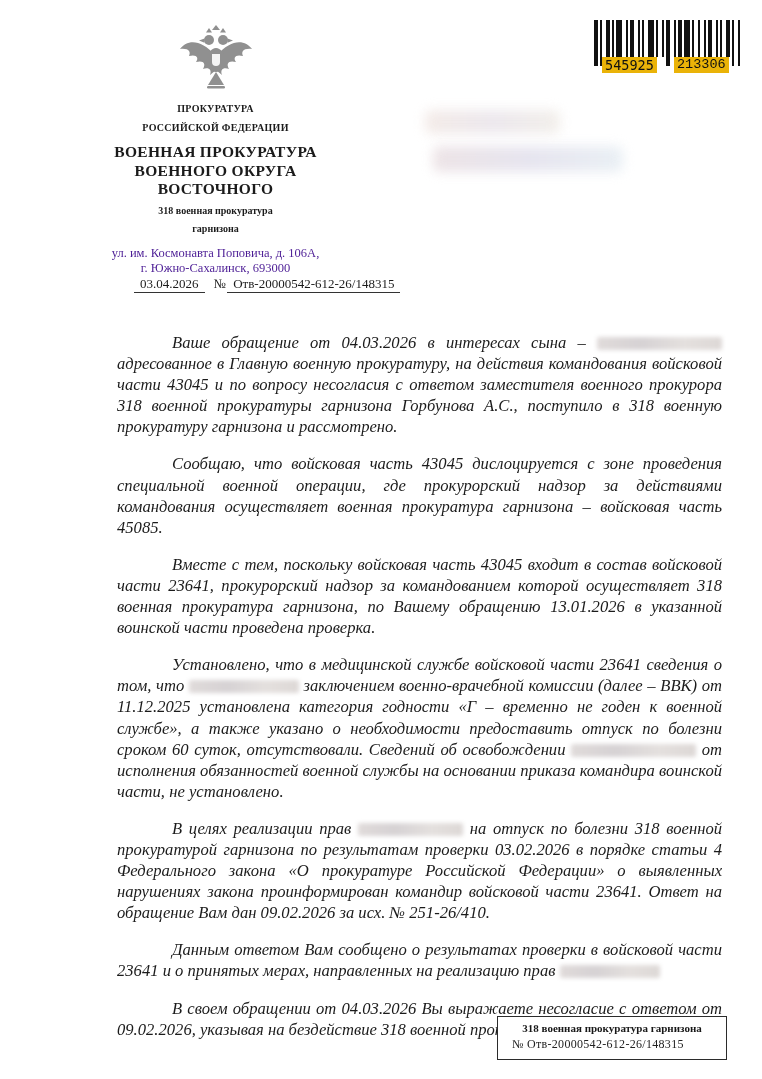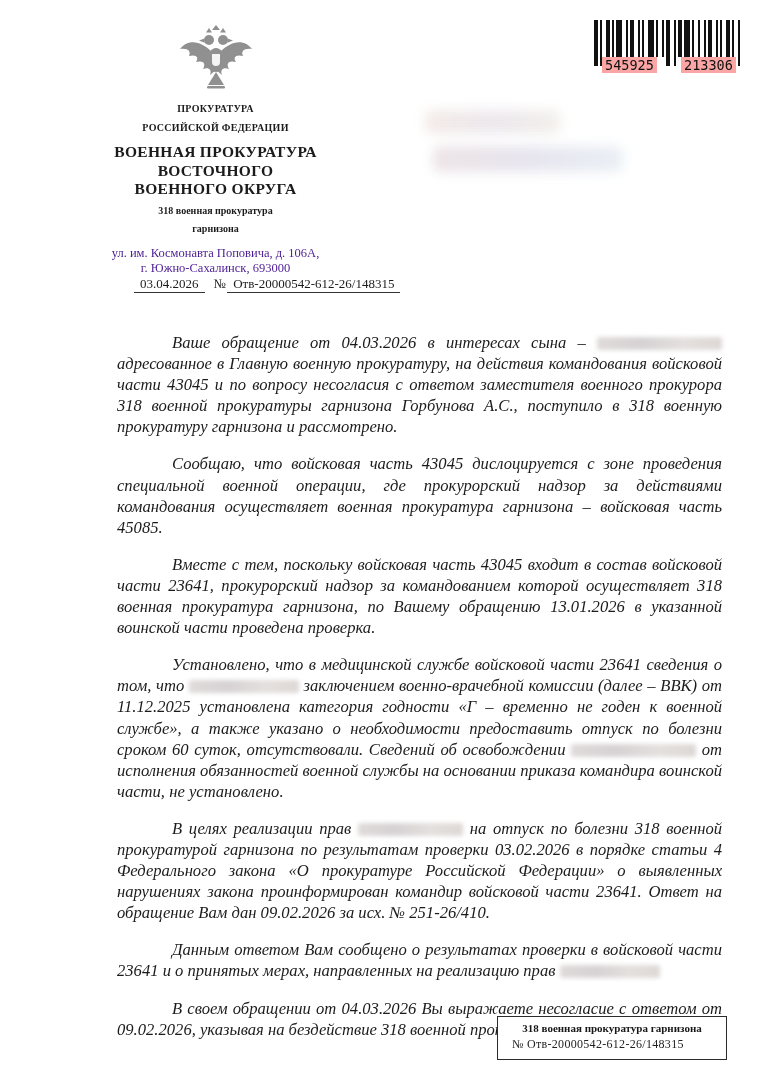--- a/index.html
+++ b/index.html
@@ -8,23 +8,23 @@
     font-family:"Liberation Serif", serif;color:#1b1b1b;
   }
 
   
   .barcode-wrap{position:absolute;left:594px;top:20px;width:162px;}
   .bars{display:flex;align-items:flex-start;height:46px;}
   .bars span{display:block;background:#111;}
   .bars span.gap{background:transparent;}
   .barcode-digits{position:relative;margin-top:-9px;height:16px;
     font-family:"DejaVu Sans Mono", monospace;font-size:13.5px;color:#111;}
-  .barcode-digits span{position:absolute;background:#fca5a5;padding:0 3px;line-height:16px;}
+  .barcode-digits span{position:absolute;background:#eab308;padding:0 3px;line-height:16px;}
   .barcode-digits .dleft{left:8px;}
-  .barcode-digits .dright{left:87px;}
+  .barcode-digits .dright{left:80px;font-family:Liberation Mono, monospace;}
 
   
   .letterhead{position:absolute;left:68px;top:24px;width:295px;text-align:center;}
   .emblem{height:70px;display:flex;justify-content:center;align-items:center;}
   .org{margin-top:6px;font-weight:bold;font-size:10px;line-height:18.5px;letter-spacing:.3px;}
   .unit{margin-top:6px;font-weight:bold;font-size:15.5px;line-height:18.5px;letter-spacing:.3px;}
   .subunit{margin-top:3px;font-weight:bold;font-size:10px;line-height:18px;}
   .address{margin-top:8px;font-size:12.5px;line-height:15.5px;color:#4c1d95;}
 
   
@@ -135,22 +135,22 @@
         </g>
         <path d="M34 29 h8 v8 a4 4 0 0 1 -8 0 z" fill="#ffffff" opacity="0.9"></path>
       </svg>
     </div>
     <div class="org">
       <div>ПРОКУРАТУРА</div>
       <div>РОССИЙСКОЙ ФЕДЕРАЦИИ</div>
     </div>
     <div class="unit">
       <div>ВОЕННАЯ ПРОКУРАТУРА</div>
+      <div>ВОЕННОГО ОКРУГА</div>
       <div>ВОСТОЧНОГО</div>
-      <div>ВОЕННОГО ОКРУГА</div>
     </div>
     <div class="subunit">
       <div>318 военная прокуратура</div>
       <div>гарнизона</div>
     </div>
     <div class="address">
       <div>ул. им. Космонавта Поповича, д. 106А,</div>
       <div>г. Южно-Сахалинск, 693000</div>
     </div>
   </div>

